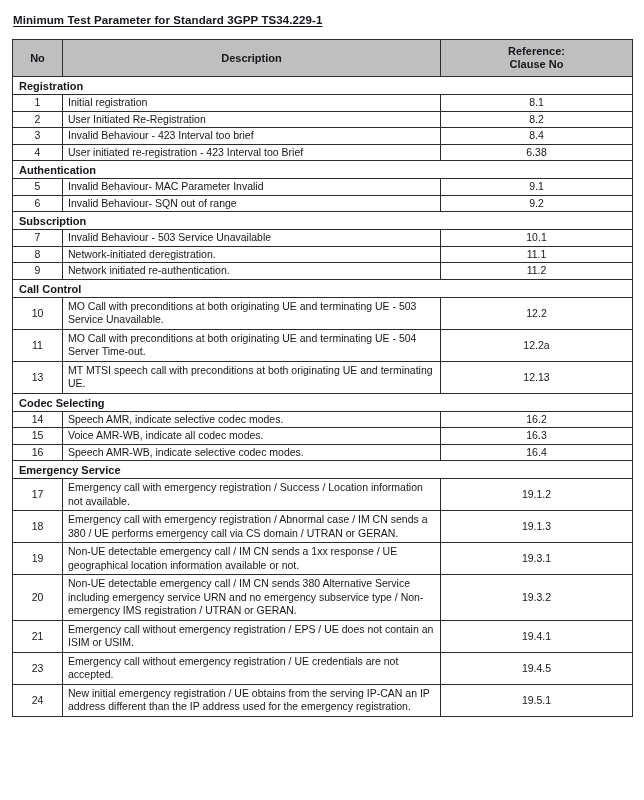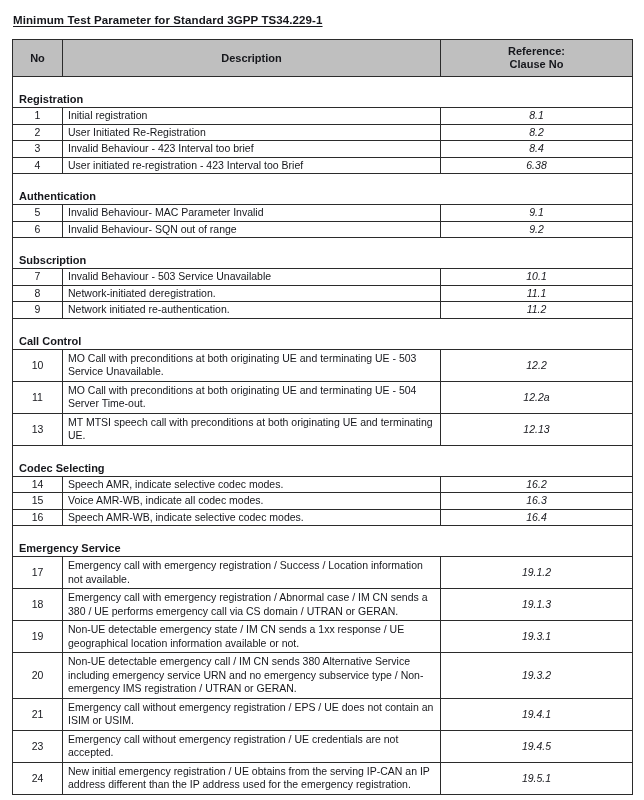--- a/index.html
+++ b/index.html
@@ -67,26 +67,25 @@
   }
   tbody td.desc-cell {
     text-align: left;
     padding: 1px 4px 1px 5px;
     line-height: 13.5px;
   }
   tbody td.ref-cell {
     text-align: center;
     padding: 1px 3px;
     line-height: 13px;
-    font-style: italic;
   }
   tr.section-row td {
     font-weight: bold;
     text-align: left;
-    padding: 15px 3px 1px 6px;
+    padding: 2px 3px 1px 6px;
     line-height: 14px;
     background: #ffffff;
     font-size: 11px;
   }
   tr.data-row.tall td { padding-top: 2px; padding-bottom: 2px; }
 </style>
 </head>
 <body>
 
 <div class="page">
@@ -208,21 +207,21 @@
           <td class="desc-cell">Emergency call with emergency registration / Success / Location information not available.</td>
           <td class="ref-cell">19.1.2</td>
         </tr>
         <tr class="data-row tall">
           <td class="no-cell">18</td>
           <td class="desc-cell">Emergency call with emergency registration / Abnormal case / IM CN sends a 380 / UE performs emergency call via CS domain / UTRAN or GERAN.</td>
           <td class="ref-cell">19.1.3</td>
         </tr>
         <tr class="data-row tall">
           <td class="no-cell">19</td>
-          <td class="desc-cell">Non-UE detectable emergency state / IM CN sends a 1xx response / UE geographical location information available or not.</td>
+          <td class="desc-cell">Non-UE detectable emergency call / IM CN sends a 1xx response / UE geographical location information available or not.</td>
           <td class="ref-cell">19.3.1</td>
         </tr>
         <tr class="data-row tall">
           <td class="no-cell">20</td>
           <td class="desc-cell">Non-UE detectable emergency call / IM CN sends 380 Alternative Service including emergency service URN and no emergency subservice type / Non-emergency IMS registration / UTRAN or GERAN.</td>
           <td class="ref-cell">19.3.2</td>
         </tr>
         <tr class="data-row tall">
           <td class="no-cell">21</td>
           <td class="desc-cell">Emergency call without emergency registration / EPS / UE does not contain an ISIM or USIM.</td>

